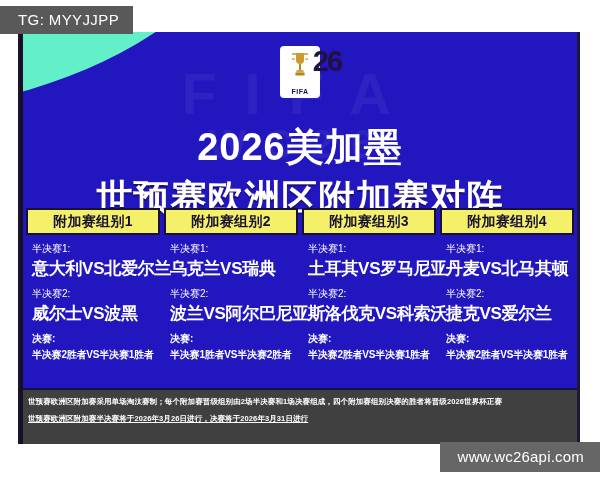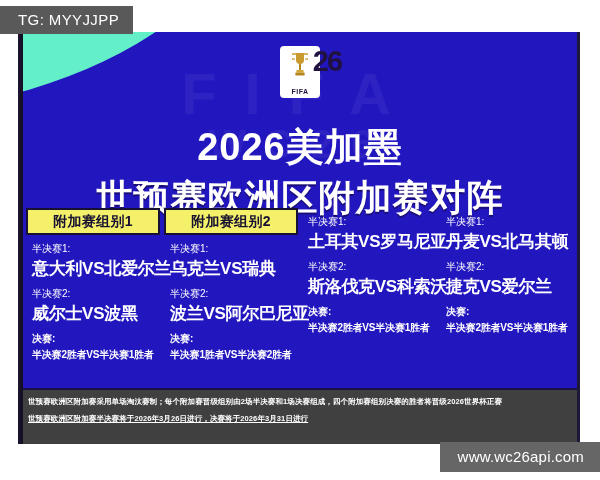--- a/index.html
+++ b/index.html
@@ -328,31 +328,33 @@
         <div class="lbl">半决赛1:</div>
         <div class="match">乌克兰VS瑞典</div>
         <div class="lbl">半决赛2:</div>
         <div class="match">波兰VS阿尔巴尼亚</div>
         <div class="final-lbl">决赛:</div>
         <div class="final-val">半决赛1胜者VS半决赛2胜者</div>
       </div>
     </div>
 
     <div class="group-col">
+      <div class="group-head">附加赛组别3</div>
       <div class="group-body">
         <div class="lbl">半决赛1:</div>
         <div class="match">土耳其VS罗马尼亚</div>
         <div class="lbl">半决赛2:</div>
         <div class="match">斯洛伐克VS科索沃</div>
         <div class="final-lbl">决赛:</div>
         <div class="final-val">半决赛2胜者VS半决赛1胜者</div>
       </div>
     </div>
 
     <div class="group-col">
+      <div class="group-head">附加赛组别4</div>
       <div class="group-body">
         <div class="lbl">半决赛1:</div>
         <div class="match">丹麦VS北马其顿</div>
         <div class="lbl">半决赛2:</div>
         <div class="match">捷克VS爱尔兰</div>
         <div class="final-lbl">决赛:</div>
         <div class="final-val">半决赛2胜者VS半决赛1胜者</div>
       </div>
     </div>
 

